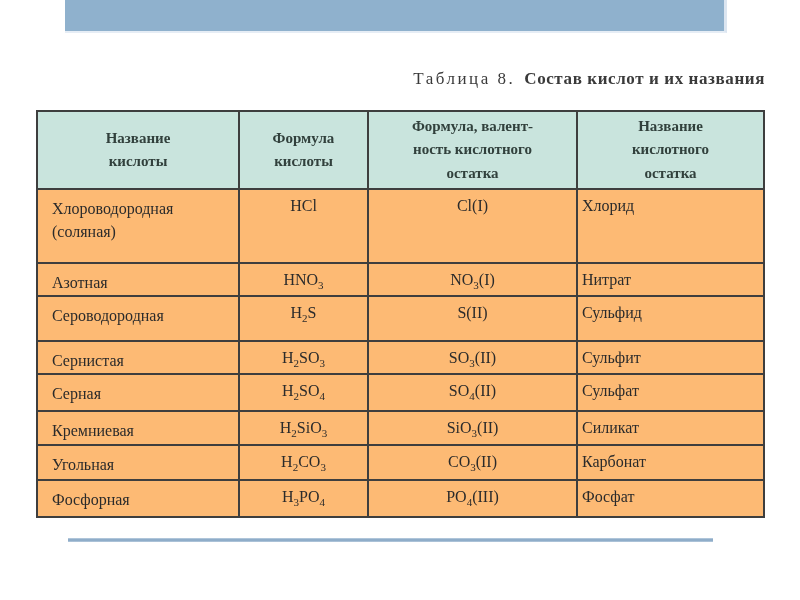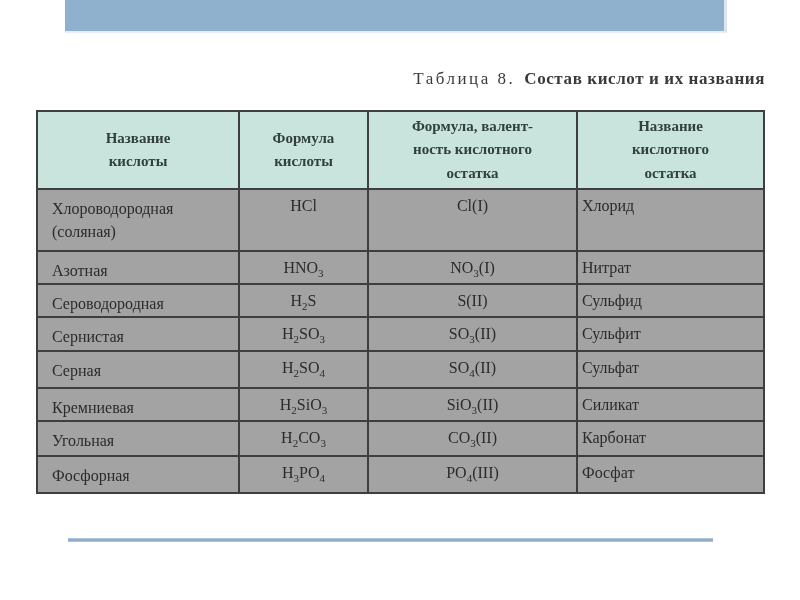--- a/index.html
+++ b/index.html
@@ -43,21 +43,21 @@
     font-weight: bold;
     letter-spacing: 0.6px;
   }
   table.acids {
     position: absolute;
     left: 36px;
     top: 110px;
     width: 727px;
     border-collapse: collapse;
     table-layout: fixed;
-    background: #a3a3a3;
+    background: #fdba74;
   }
   table.acids th, table.acids td {
     border: 2px solid #3e3e3e;
     color: #2b2b2b;
     overflow: hidden;
   }
   table.acids thead tr { height: 78px; }
   table.acids th {
     background: #c9e4dd;
     font-weight: bold;
@@ -83,23 +83,23 @@
   }
   td.col-formula, td.col-residue-formula {
     text-align: center;
     font-size: 17px;
   }
   td.col-residue-name {
     text-align: left;
     padding-left: 4px;
   }
   sub { font-size: 11px; line-height: 0; }
-  tbody tr:nth-child(1) { height: 62px; }
+  tbody tr:nth-child(1) { height: 74px; }
   tbody tr:nth-child(2) { height: 32px; }
-  tbody tr:nth-child(3) { height: 33px; }
+  tbody tr:nth-child(3) { height: 45px; }
   tbody tr:nth-child(4) { height: 24px; }
   tbody tr:nth-child(5) { height: 37px; }
   tbody tr:nth-child(6) { height: 28px; }
   tbody tr:nth-child(7) { height: 35px; }
   tbody tr:nth-child(8) { height: 37px; }
   .footer-line {
     position: absolute;
     left: 68px;
     top: 538px;
     width: 645px;

